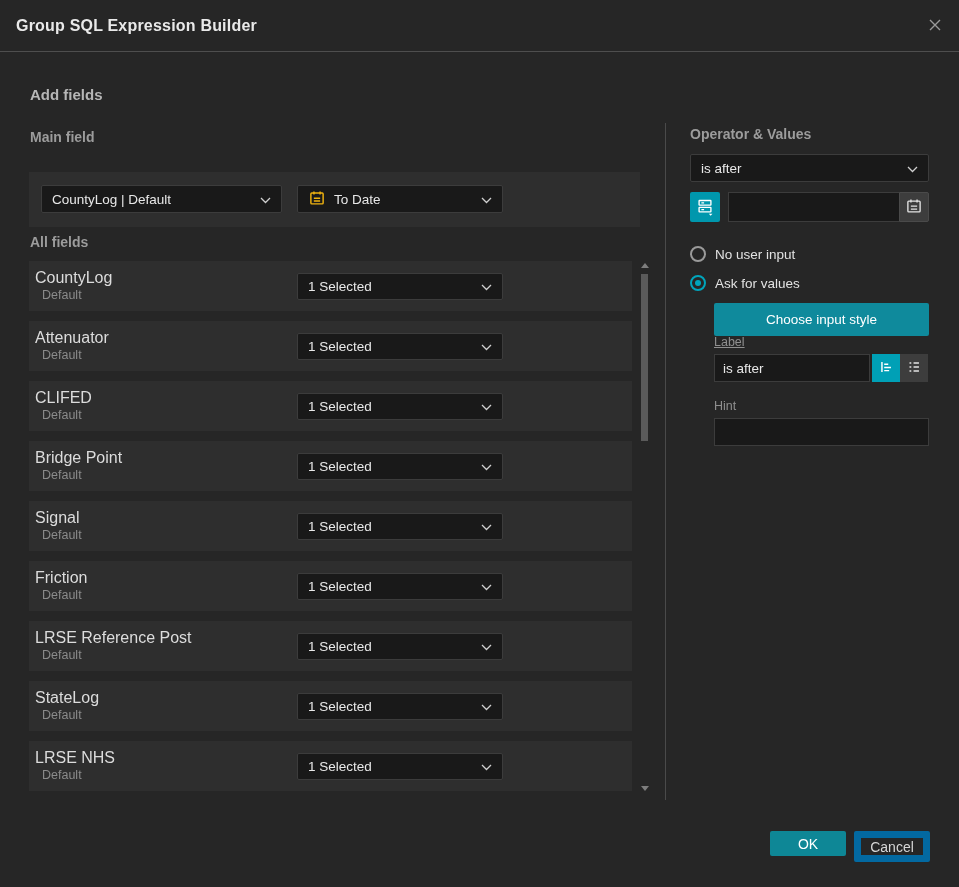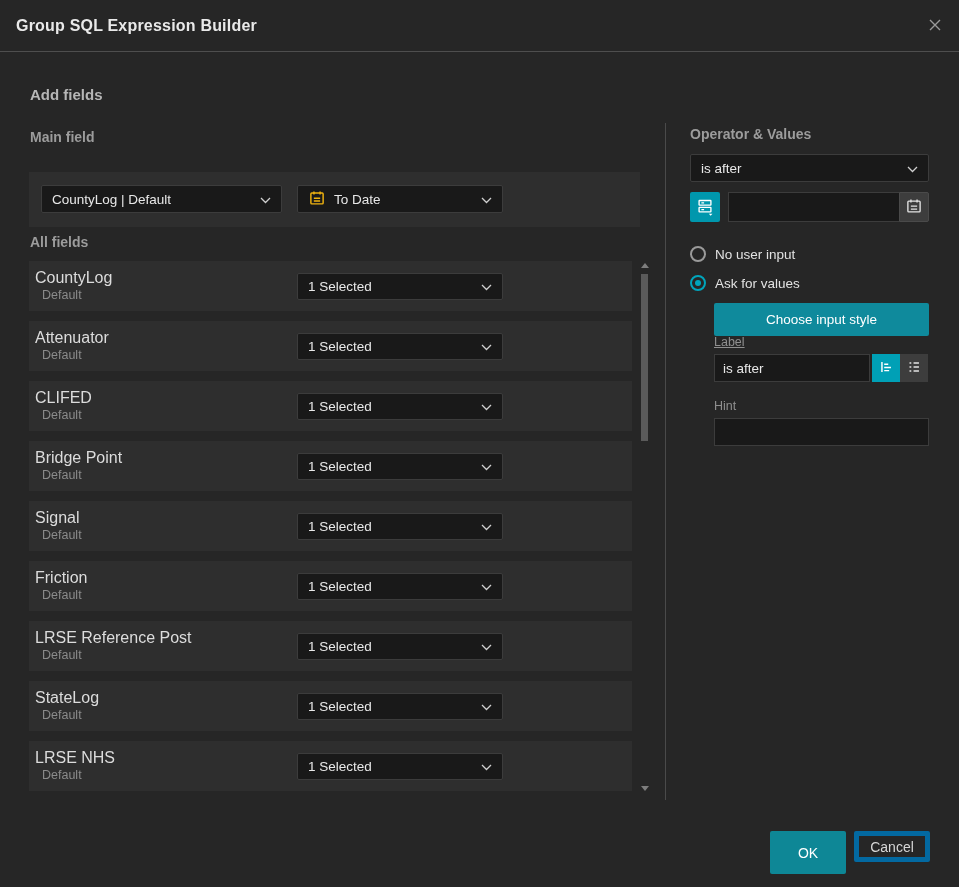--- a/index.html
+++ b/index.html
@@ -66,22 +66,22 @@
   .cap-label { left:714px; top:335px;text-decoration:underline; }
   .cap-hint  { left:714px; top:399px; }
 
   .label-input { position:absolute; left:714px; top:354px; width:156px; height:28px; background:#191919; border:1px solid #3c3c3c; color:#e8e8e8; font-size:13.5px; padding:0 8px; font-family:inherit; }
   .style-btn { position:absolute; top:354px; width:28px; height:28px; border:none; cursor:pointer; display:flex; align-items:center; justify-content:center; }
   .style-btn.single { left:872px; background:#00a0b6; }
   .style-btn.multi  { left:900px; background:#3d3d3d; }
   .hint-input { position:absolute; left:714px; top:418px; width:215px; height:28px; background:#191919; border:1px solid #3c3c3c; color:#e8e8e8; font-size:13.5px; padding:0 8px; font-family:inherit; }
 
   
-  .ok-btn { position:absolute; left:770px; top:831px; width:76px; height:43px; background:#0e8796; color:#fff; border:none; border-radius:2px; font-size:14px; font-family:inherit; cursor:pointer; }
-  .cancel-btn { position:absolute; left:854px; top:831px; width:76px; height:31px; background:transparent; color:#d6d6d6; border:5px solid #0369a1; border-radius:2px; font-size:14px; font-family:inherit; cursor:pointer; }
+  .ok-btn { position:absolute; left:770px; top:831px; width:76px; height:25px; background:#0e8796; color:#fff; border:none; border-radius:2px; font-size:14px; font-family:inherit; cursor:pointer; }
+  .cancel-btn { position:absolute; left:854px; top:831px; width:76px; height:31px; background:transparent; color:#d6d6d6; border:7px solid #0369a1; border-radius:2px; font-size:14px; font-family:inherit; cursor:pointer; }
 </style>
 </head>
 <body>
 
 <div class="dialog">
 
   <div class="titlebar">
     <span class="title">Group SQL Expression Builder</span>
     <button class="close-btn">
       <span>

